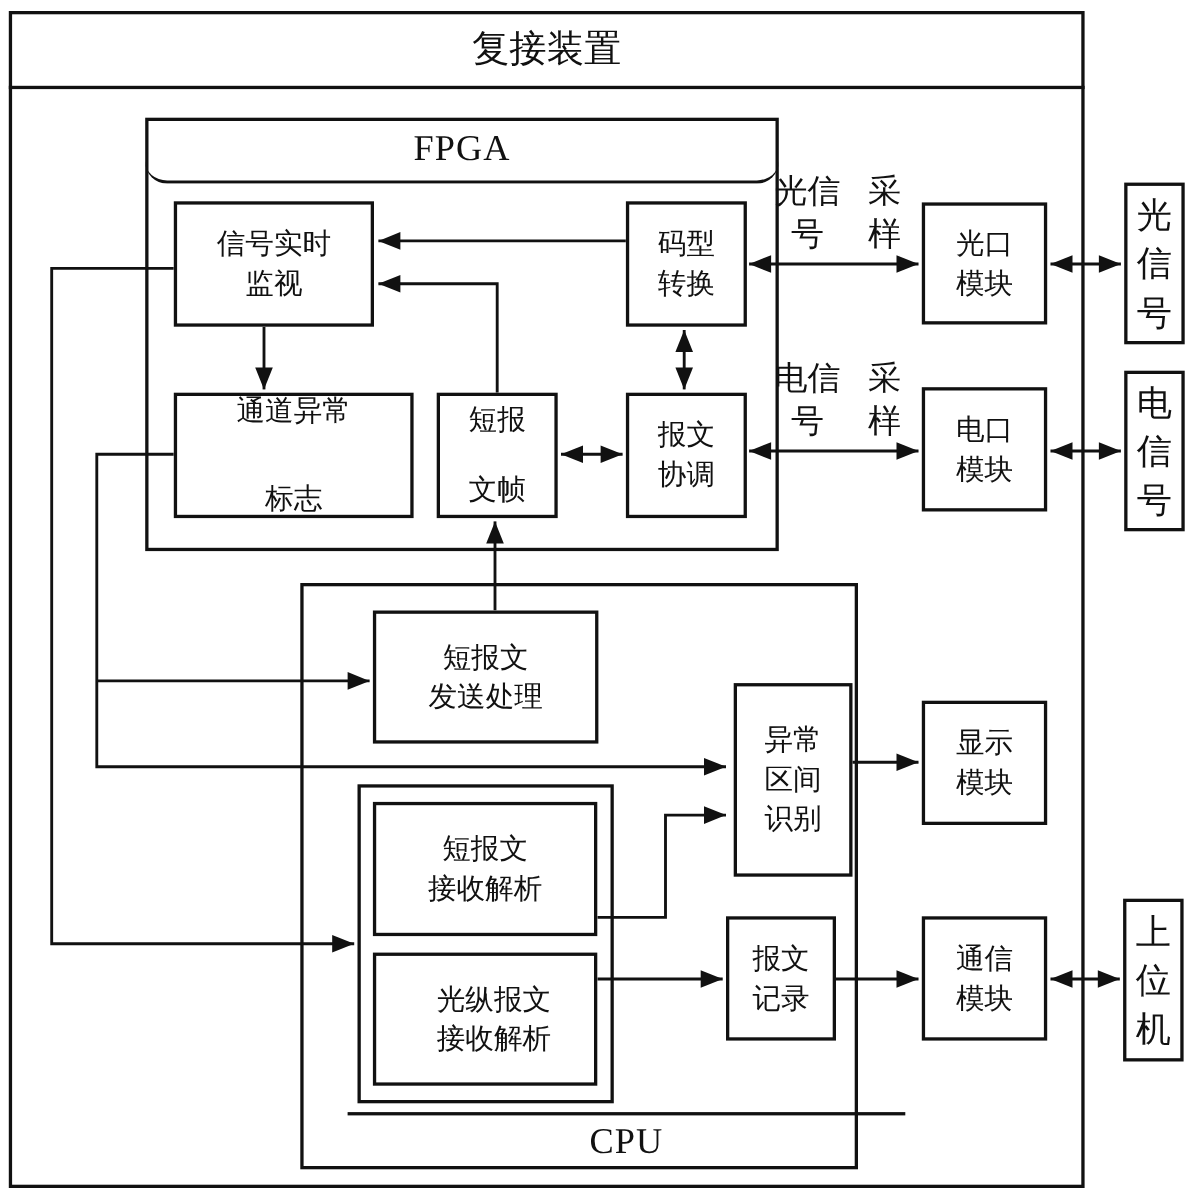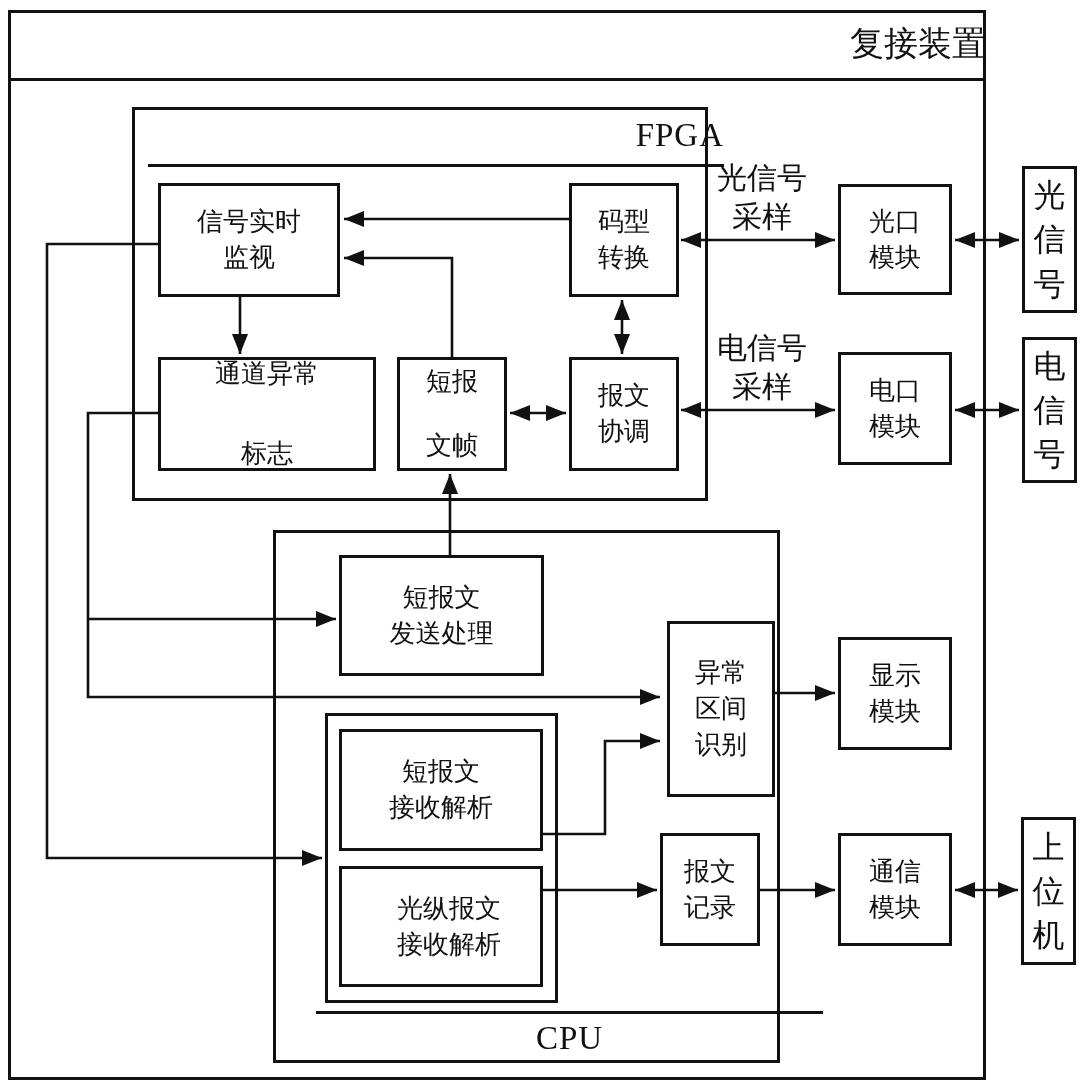--- a/index.html
+++ b/index.html
@@ -3,51 +3,51 @@
 <meta charset="utf-8">
 <style>
   html,body{margin:0;padding:0;background:#fff;}
   .canvas{
     position:relative;width:1080px;height:1090px;background:#ffffff;
     font-family:"Liberation Serif","DejaVu Serif",serif;color:#111;
     overflow:hidden;
   }
   .abs{position:absolute;box-sizing:border-box;}
   .frame{border:3px solid #111;background:transparent;}
-  .strip{border-bottom:3px solid #111;display:flex;align-items:center;justify-content:flex-end;}
+  .strip{border-bottom:3px solid #111;display:flex;align-items:center;justify-content:center;}
   .strip-bottom{border-top:3px solid #111;display:flex;align-items:center;justify-content:center;margin-left:43px;}
   .hdr{font-size:33px;letter-spacing:1px;}
   .box{
     border:3px solid #111;background:#fff;
     display:flex;flex-direction:column;align-items:center;justify-content:center;
     font-size:26px;line-height:1.38;text-align:center;
   }
   .box .line{display:block;white-space:nowrap;}
   .vbox{font-size:32px;line-height:1.38;}
   .lbl{
-    display:flex;flex-direction:column;align-items:center;justify-content:flex-end;
+    display:flex;flex-direction:row;align-items:center;justify-content:flex-end;
     font-size:30px;line-height:1.3;text-align:center;
   }
   svg.wires{position:absolute;left:0;top:0;z-index:5;}
   .zu{z-index:10;}  
   .zl{z-index:2;}   
   .title{font-size:34px;}
 </style>
 </head>
 <body>
 
 <div class="canvas">
 
   <div class="abs frame zl" style="left:8px;top:10px;width:978px;height:1070px;"></div>
   <div class="abs strip zl" style="left:8px;top:10px;width:978px;height:71px;">
     <span class="title">复接装置</span>
   </div>
 
   <div class="abs frame zl" style="left:132px;top:107px;width:576px;height:394px;"></div>
-  <div class="abs strip zl" style="left:148px;top:107px;width:576px;height:60px;">
+  <div class="abs strip zl" style="left:132px;top:107px;width:576px;height:60px;border-radius:20px;">
     <span class="hdr">FPGA</span>
   </div>
 
   <div class="abs frame zl" style="left:273px;top:530px;width:507px;height:533px;"></div>
   <div class="abs strip-bottom zl" style="left:273px;top:1011px;width:507px;height:52px;">
     <span class="hdr">CPU</span>
   </div>
 
   <div class="abs frame zl" style="left:325px;top:713px;width:233px;height:290px;"></div>
 

